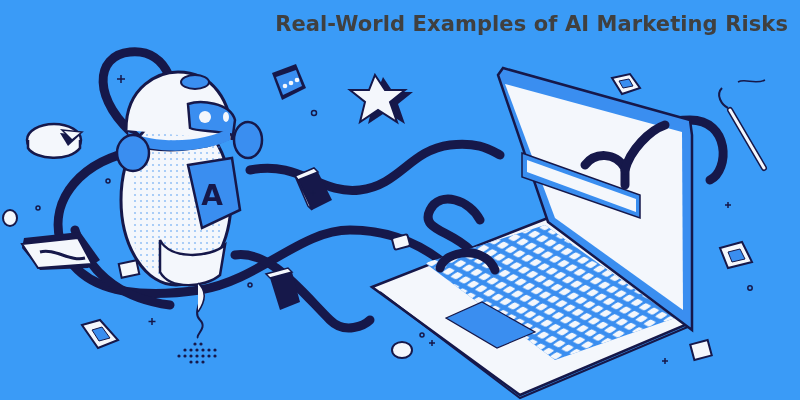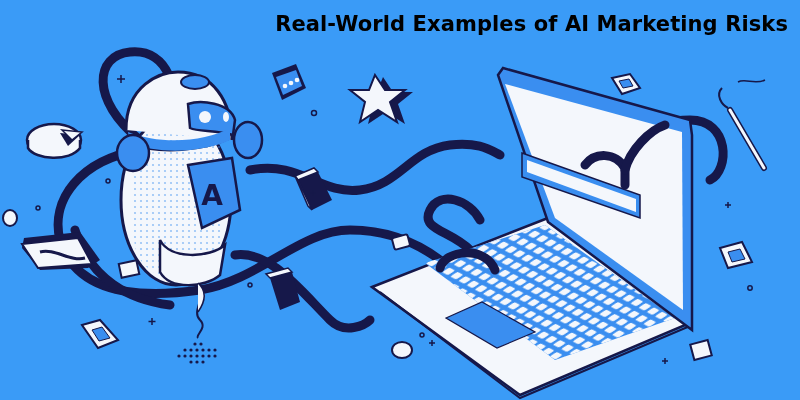--- a/index.html
+++ b/index.html
@@ -1,17 +1,17 @@
 <!DOCTYPE html>
 <html><head>
 <meta charset="utf-8">
 <style>
   html,body{margin:0;padding:0;}
   body{width:800px;height:400px;overflow:hidden;background:#3a9bf7;position:relative;font-family:"DejaVu Sans","Liberation Sans",sans-serif;}
-  .title{position:absolute;top:12px;right:12px;color:#000000;font-weight:bold;font-size:21px;letter-spacing:0.1px;white-space:nowrap;}
+  .title{position:absolute;top:12px;right:12px;color:#404040;font-weight:bold;font-size:21px;letter-spacing:0.1px;white-space:nowrap;}
   svg.art{position:absolute;left:0;top:0;}
 </style>
 </head>
 <body>
 
 <div class="title">Real-World Examples of AI Marketing Risks</div>
 
 <svg class="art" width="800" height="400" viewBox="0 0 800 400">
   <defs>
     <pattern id="dots" width="6" height="6" patternUnits="userSpaceOnUse">

